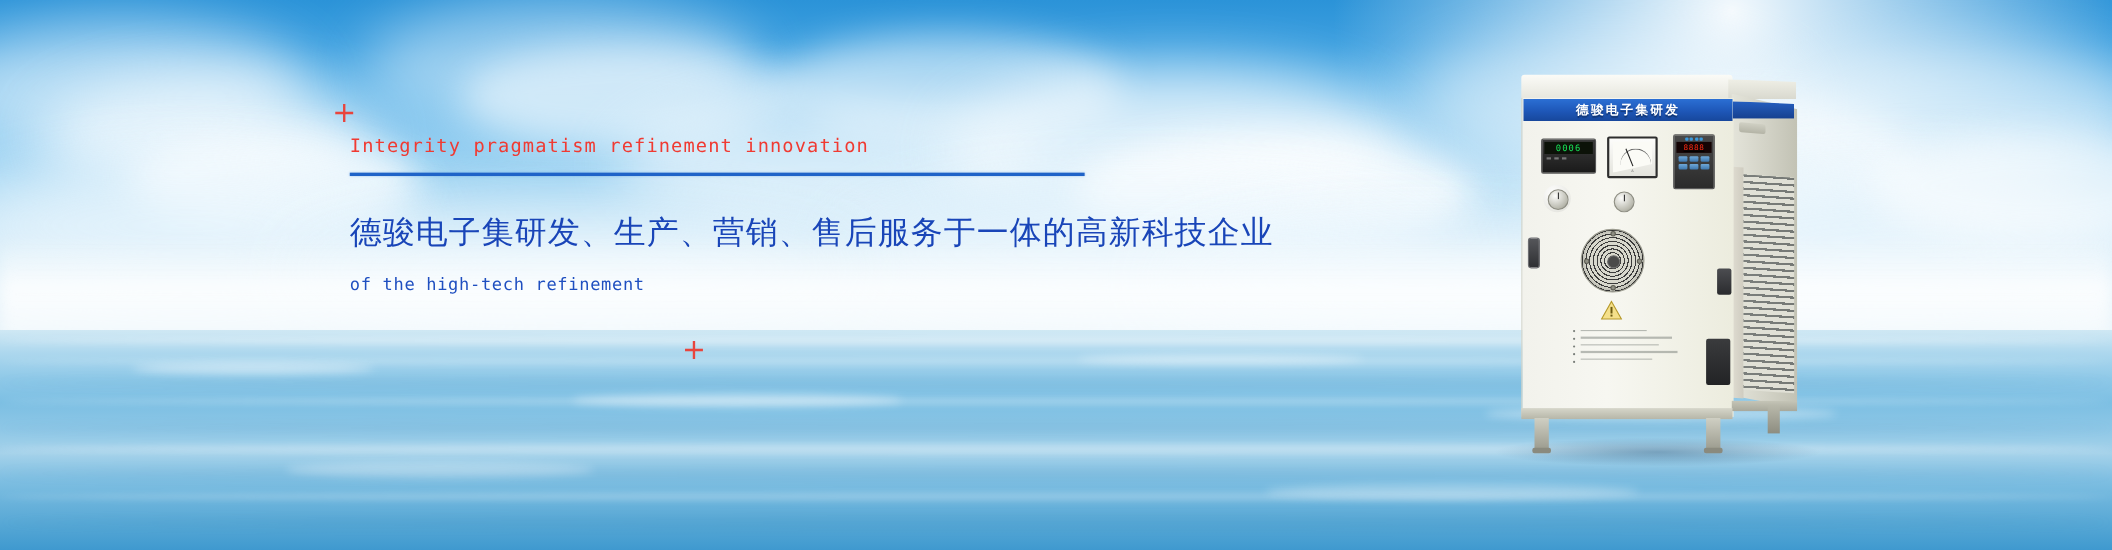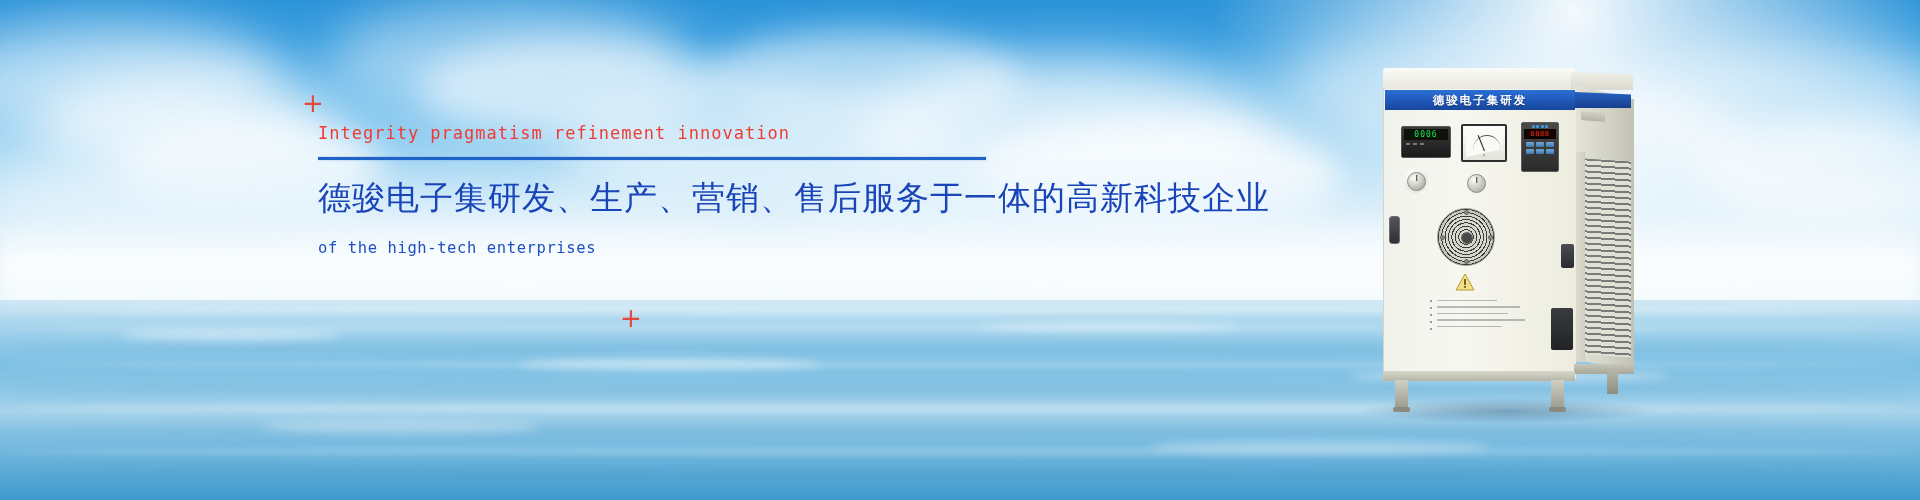--- a/index.html
+++ b/index.html
@@ -72,22 +72,22 @@
     font-family:"DejaVu Sans Mono","Liberation Mono",monospace;
     font-size:17px;color:#f03a32;letter-spacing:1px;
     margin-top:19px;white-space:nowrap;
   }
   .rule{
     width:668px;height:3px;background:#1f63c8;margin-top:14px;
     box-shadow:0 0 2px rgba(31,99,200,.4);
   }
   .sub-cn{
     font-family:Liberation Mono, monospace;
-    font-size:33px;color:#1945b8;letter-spacing:1px;
-    margin-top:16px;white-space:nowrap;
+    font-size:29px;color:#1945b8;letter-spacing:1px;
+    margin-top:32px;white-space:nowrap;
   }
   .sub-en2{
     font-family:"DejaVu Sans Mono","Liberation Mono",monospace;
     font-size:15.5px;color:#1f4fc0;letter-spacing:.6px;
     margin-top:15px;line-height:25px;white-space:nowrap;
   }
   .plus{position:absolute;color:#e8453d;font-size:26px;line-height:1;font-weight:400;
         font-family:"DejaVu Sans",sans-serif;}
   #plus-top{left:302px;top:90px;}
   #plus-bottom{left:620px;top:305px;}
@@ -344,21 +344,21 @@
   </div>
 
   <div class="plus" id="plus-top">+</div>
   <div class="plus" id="plus-bottom">+</div>
 
   <div class="copy">
     <div class="sub-en">Integrity  pragmatism  refinement  innovation</div>
     <div class="rule"></div>
     <div class="sub-cn">德骏电子集研发、生产、营销、售后服务于一体的高新科技企业</div>
     <div class="sub-en2">
-      <div>of the high-tech enterprises</div>
+      <div>of the high-tech refinement</div>
     </div>
   </div>
 
   <div id="machine">
     <div class="m-shadow"></div>
 
     <div class="m-top"></div>
     <div class="m-top-side"></div>
 
     <div class="m-side"></div>

